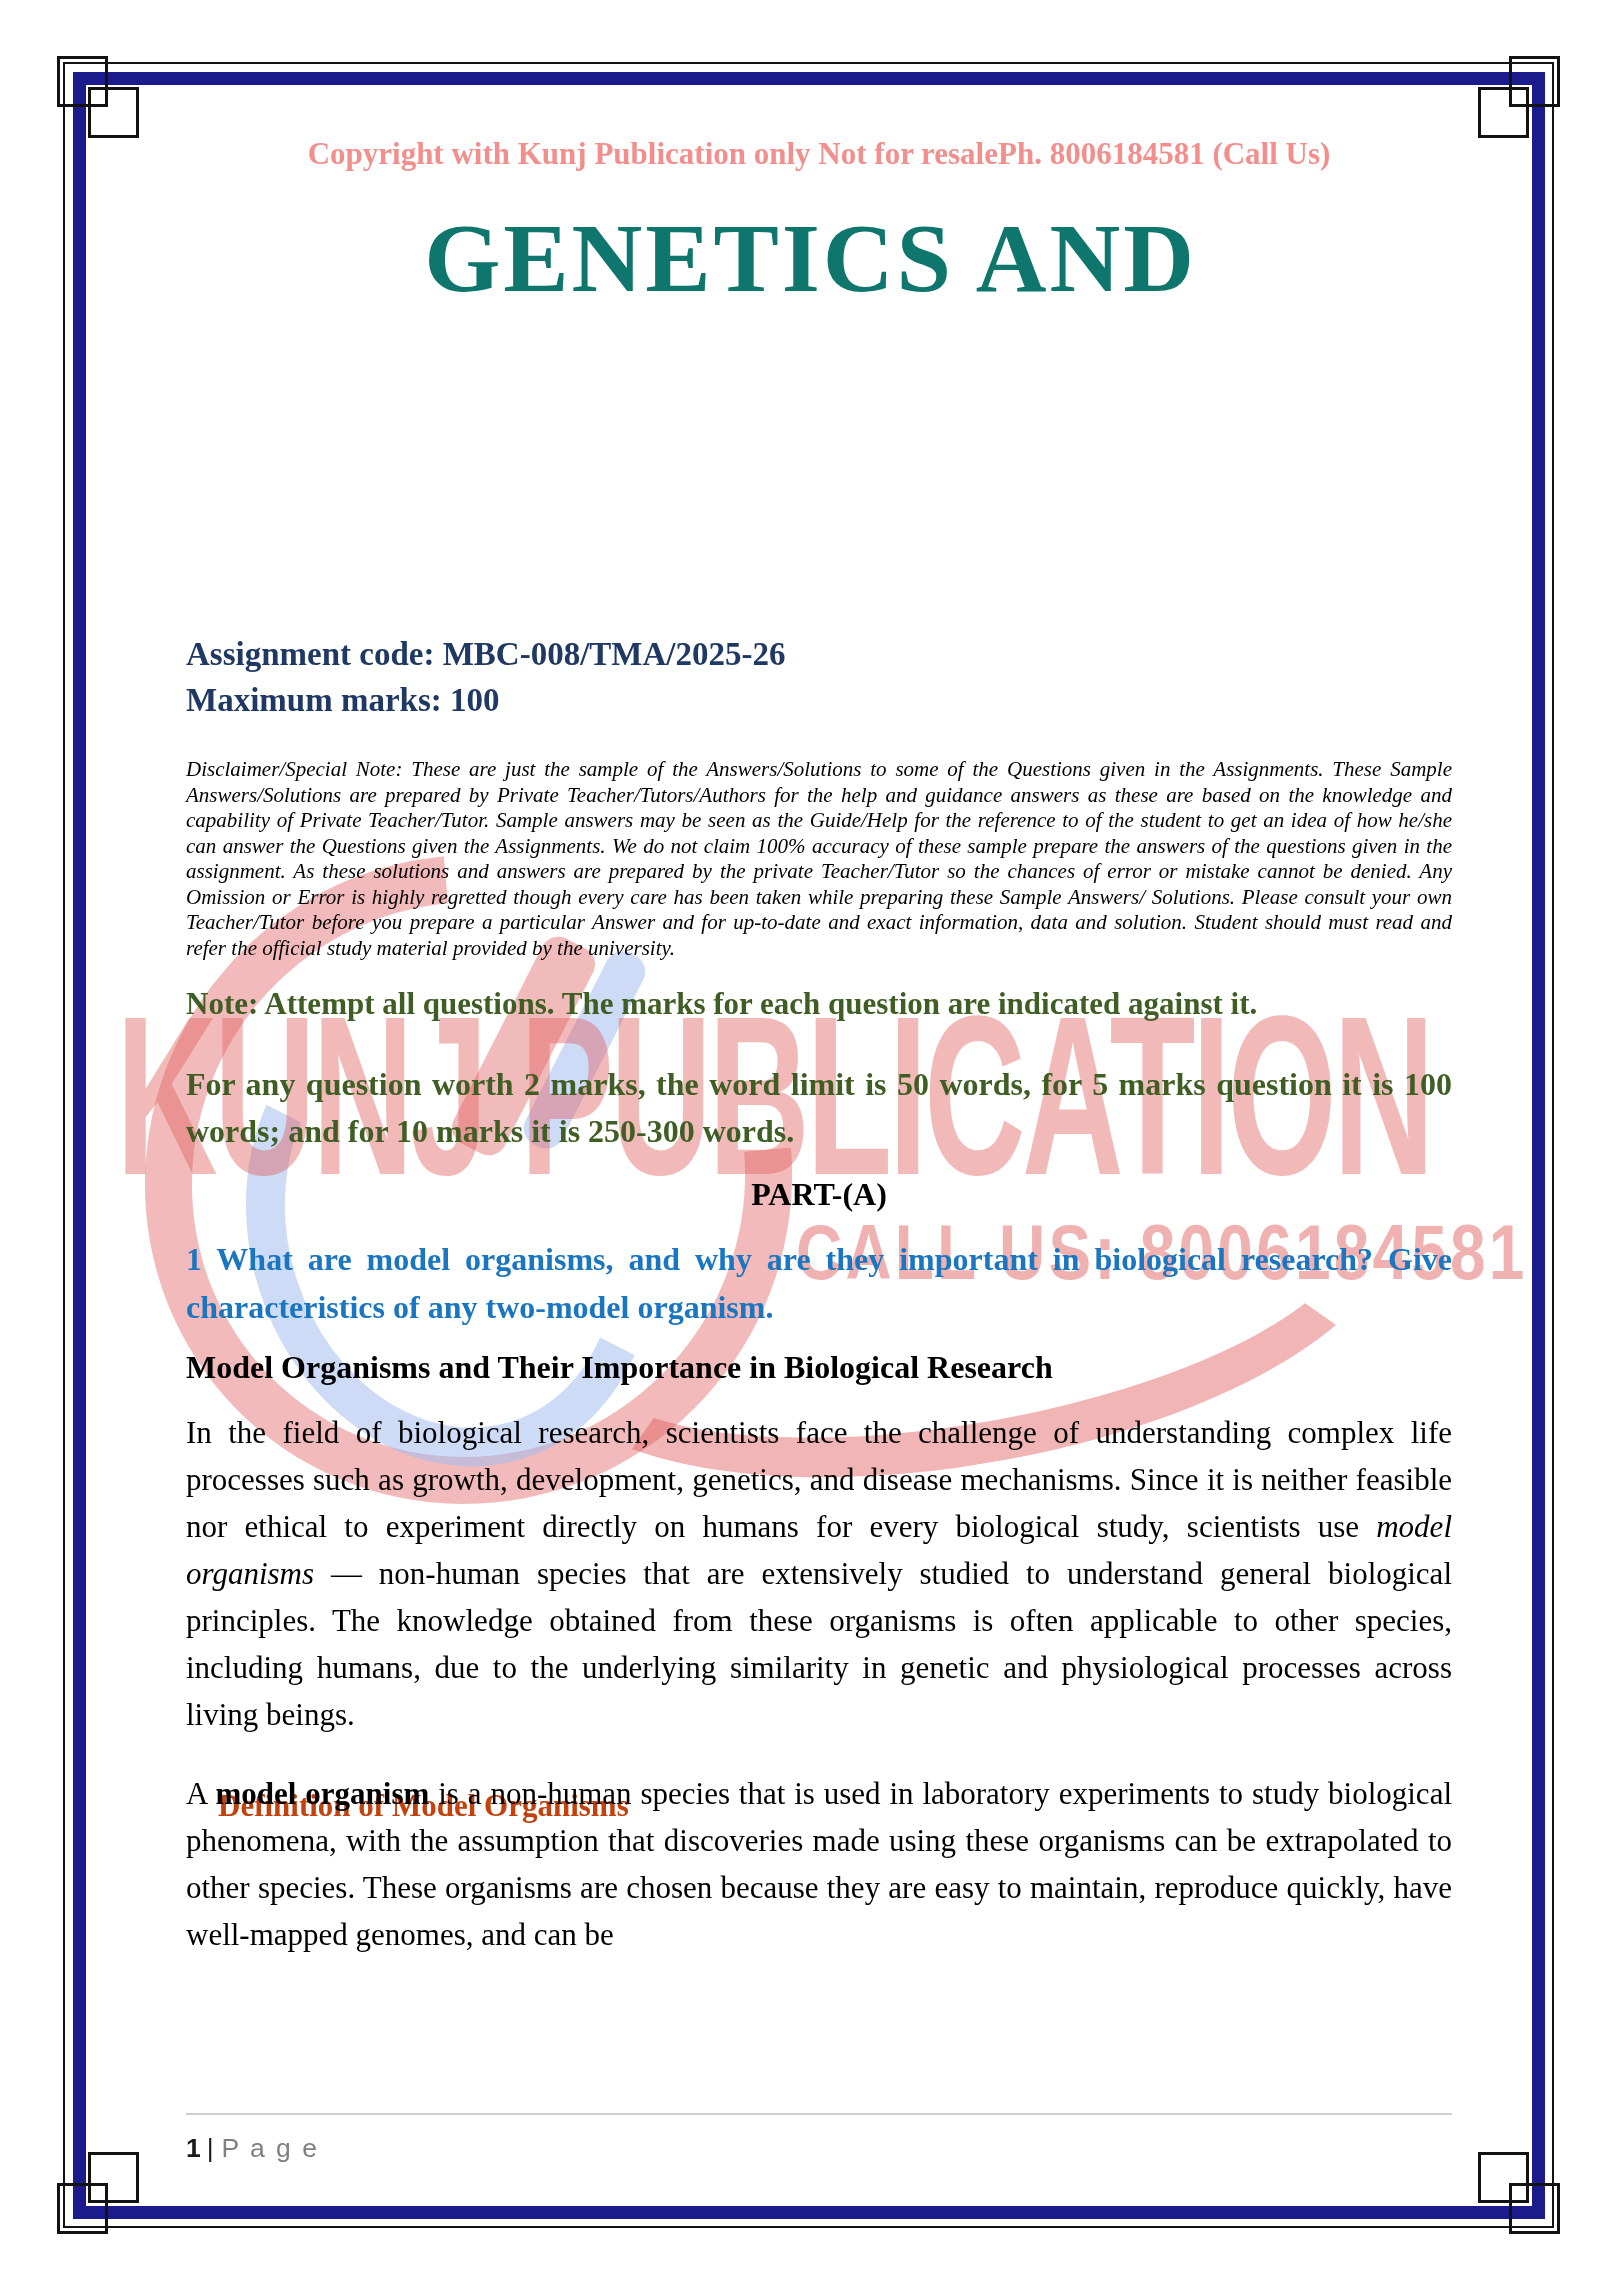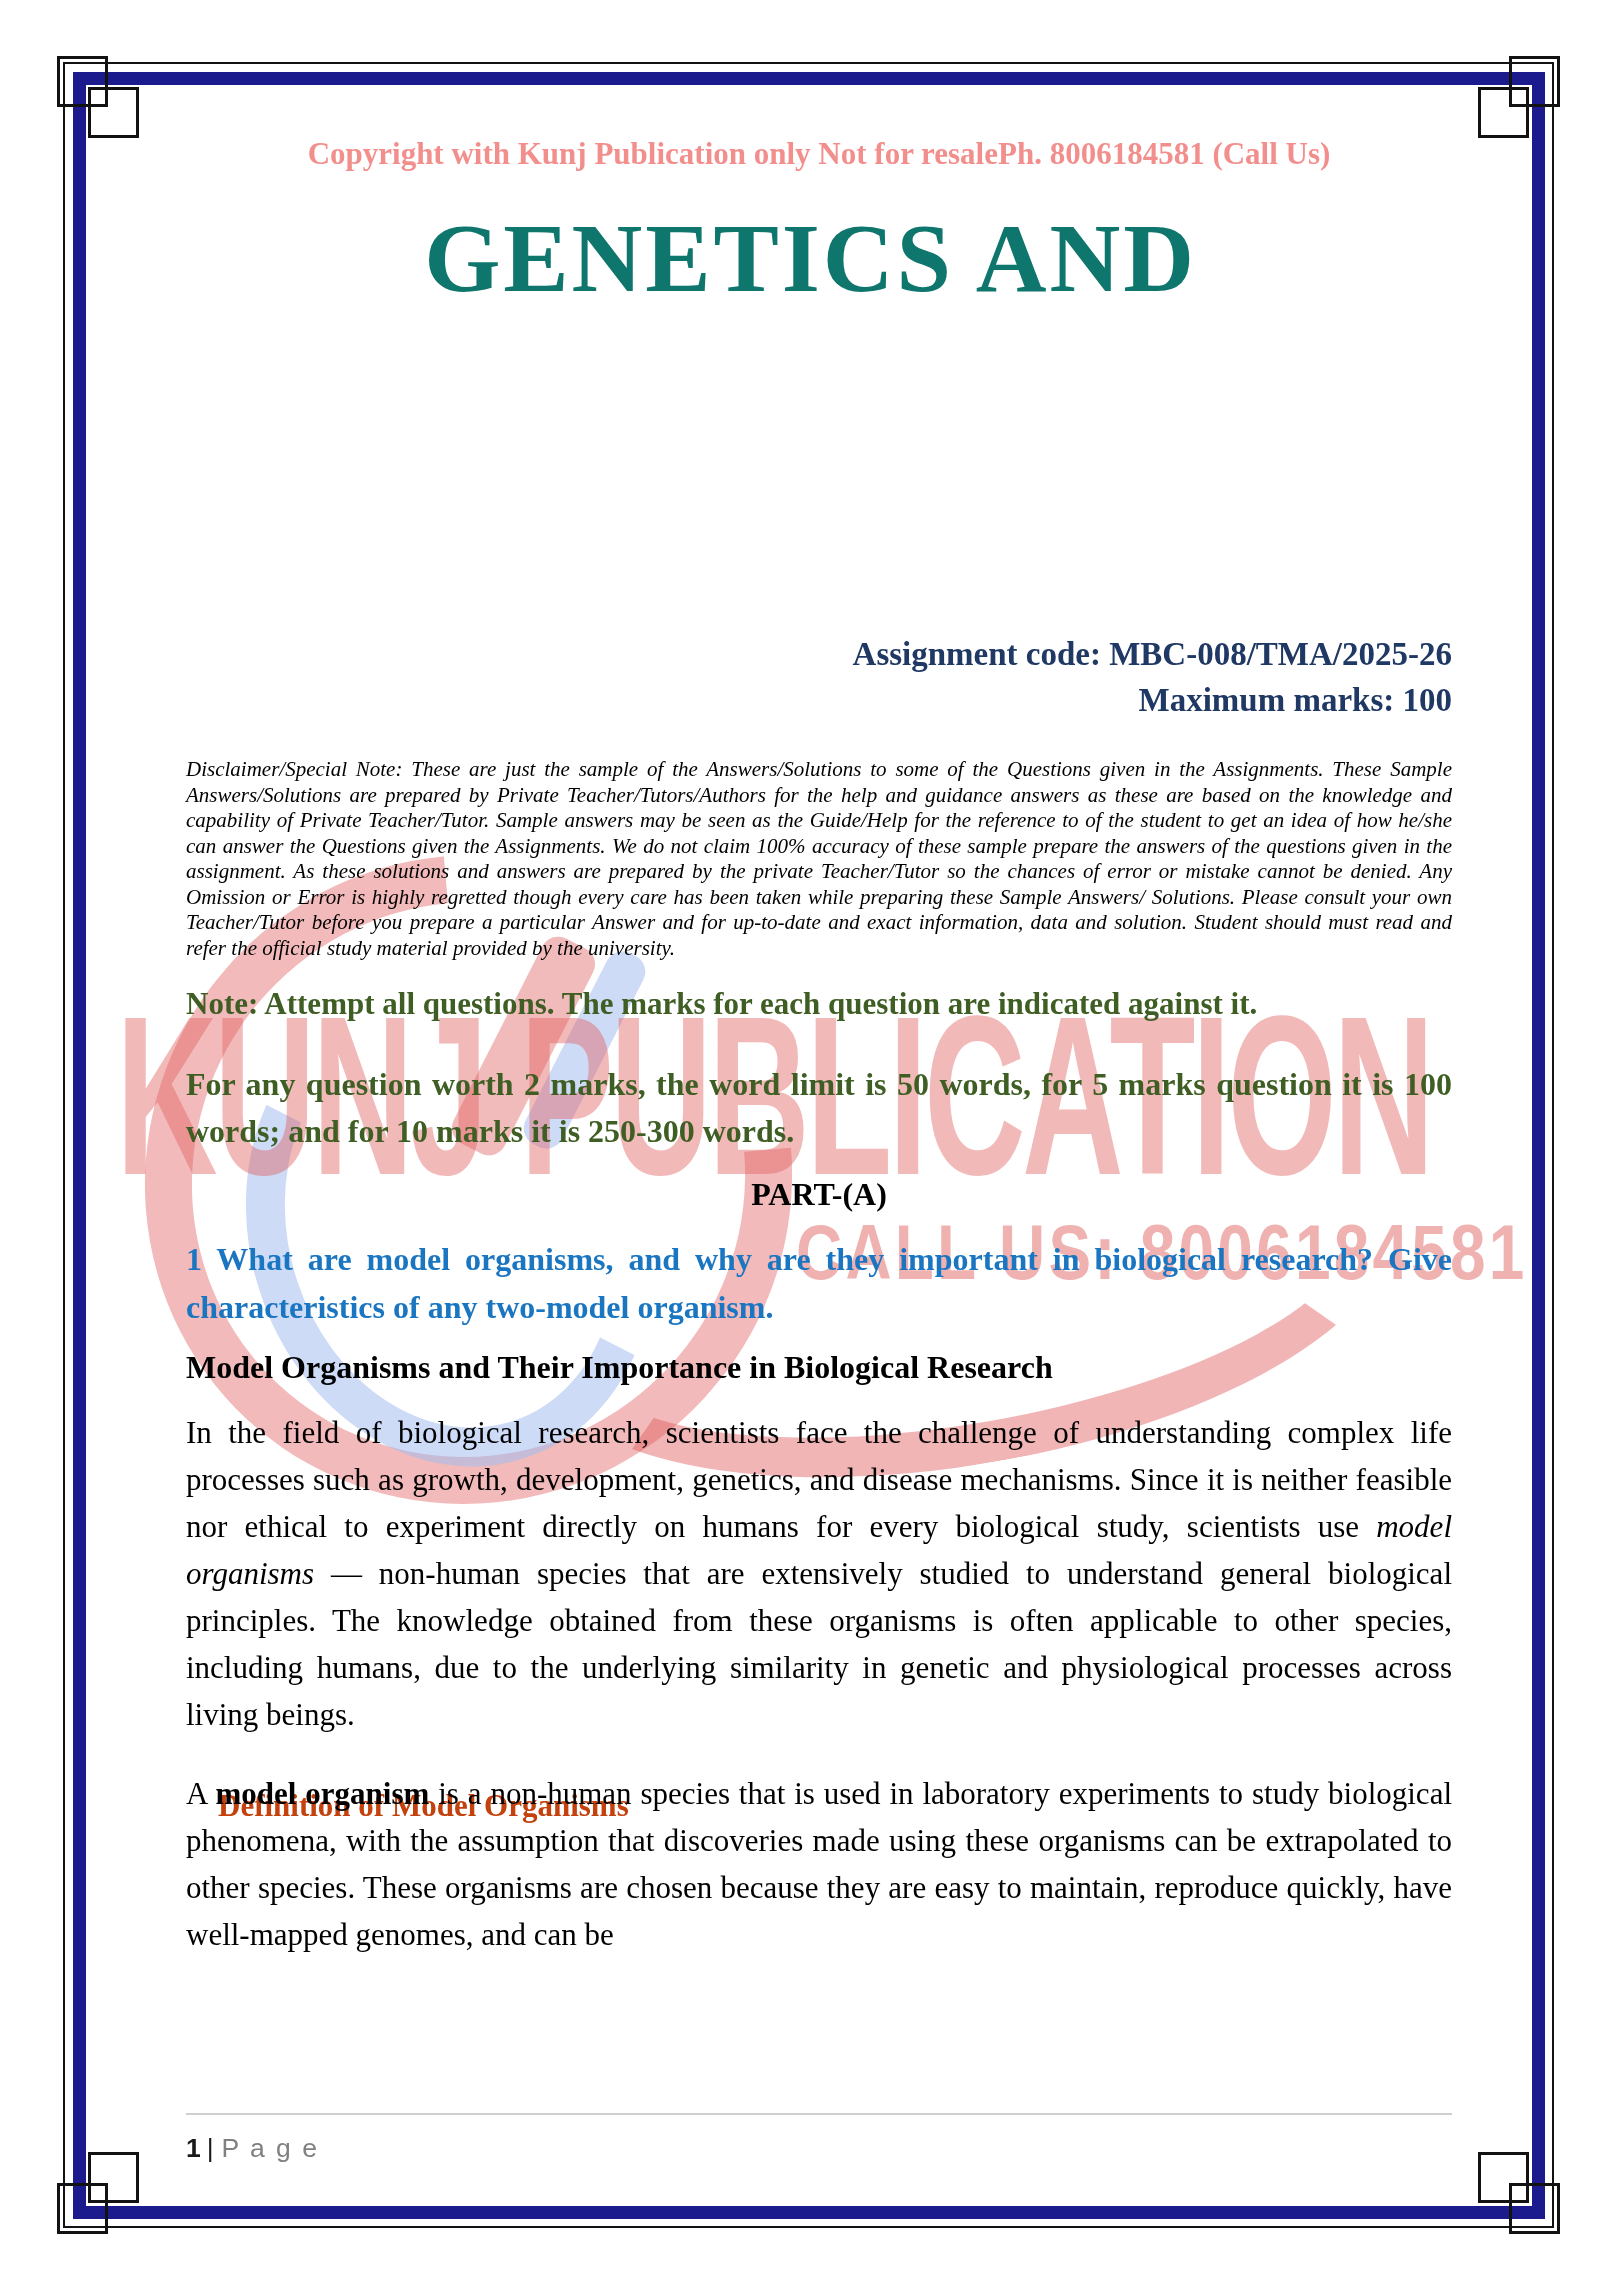--- a/index.html
+++ b/index.html
@@ -42,21 +42,21 @@
 
   
   .content{position:absolute;inset:0;z-index:2;}
   .blk{position:absolute;left:186px;width:1266px;}
 
   .copyright{top:135px;display:flex;justify-content:center;
     color:#f28f8d;font-weight:bold;font-size:31px;line-height:1.2;}
   .title{top:204px;left:149px;width:1323px;text-align:center;color:#0f766e;font-weight:bold;
     font-size:98px;line-height:108px;letter-spacing:2.9px;}
   .title div{white-space:nowrap;}
-  .assign{top:632px;text-align:right;color:#1f3864;font-weight:bold;font-size:33px;line-height:1.38;}
+  .assign{top:632px;color:#1f3864;font-weight:bold;font-size:33px;line-height:1.38;}
   .disclaimer{top:757px;font-style:italic;font-size:21px;line-height:25.5px;text-align:justify;color:#000;}
   .note{top:982px;color:#3f5e24;font-weight:bold;font-size:31px;line-height:1.45;}
   .wordlimits{top:1061px;color:#3f5e24;font-weight:bold;font-size:32px;line-height:1.48;text-align:justify;}
   .part{top:1176px;text-align:center;color:#000;font-weight:bold;font-size:32px;}
   .q1{top:1235px;color:#1b76c2;font-weight:bold;font-size:32px;line-height:1.5;text-align:justify;}
   .ans-head{top:1349px;font-size:32px;font-weight:bold;}
   .ans-head span{color:#000000;text-decoration-thickness:2.9px;text-underline-offset:5.9px;text-align:center;}
   .body-para{font-size:31px;line-height:47px;text-align:justify;color:#000;}
   .para1{top:1409px;}
   .def-head{top:1788px;font-weight:bold;font-size:31px;color:#c2410c;margin-left:32px;}

